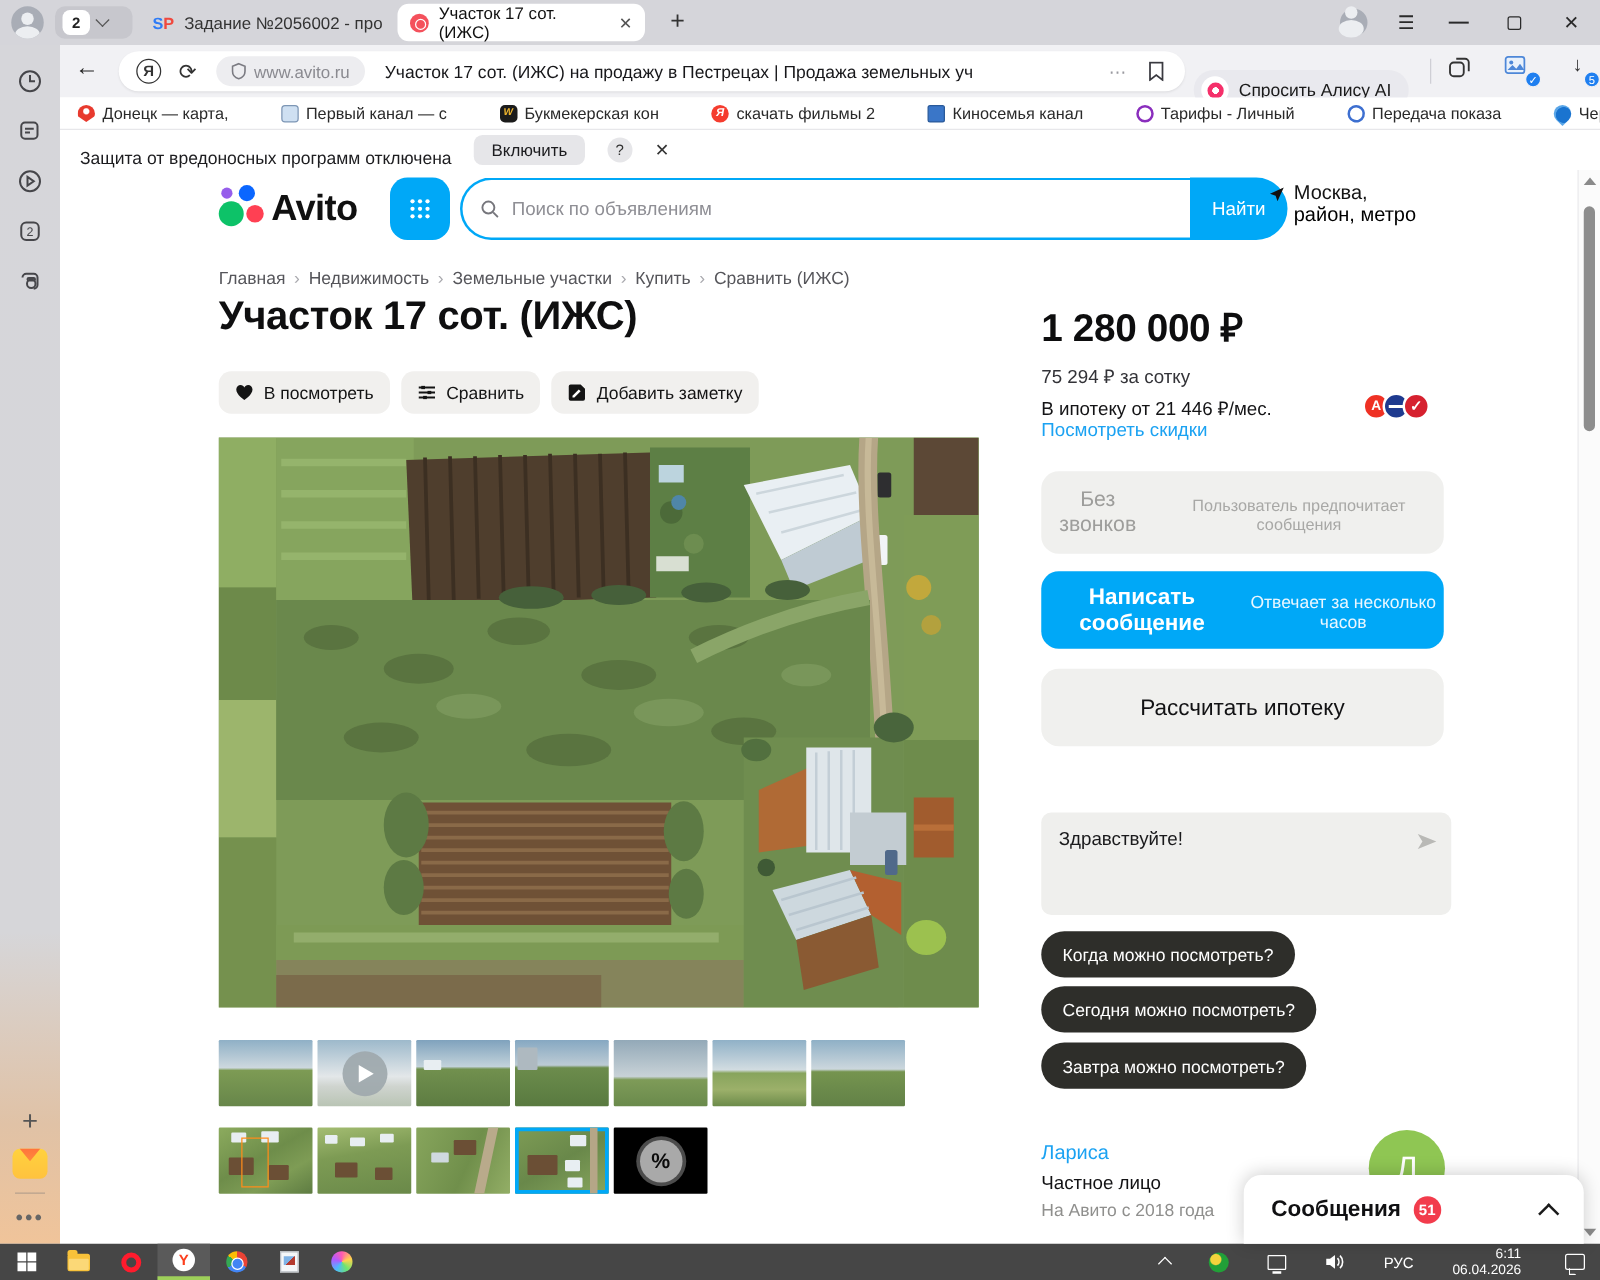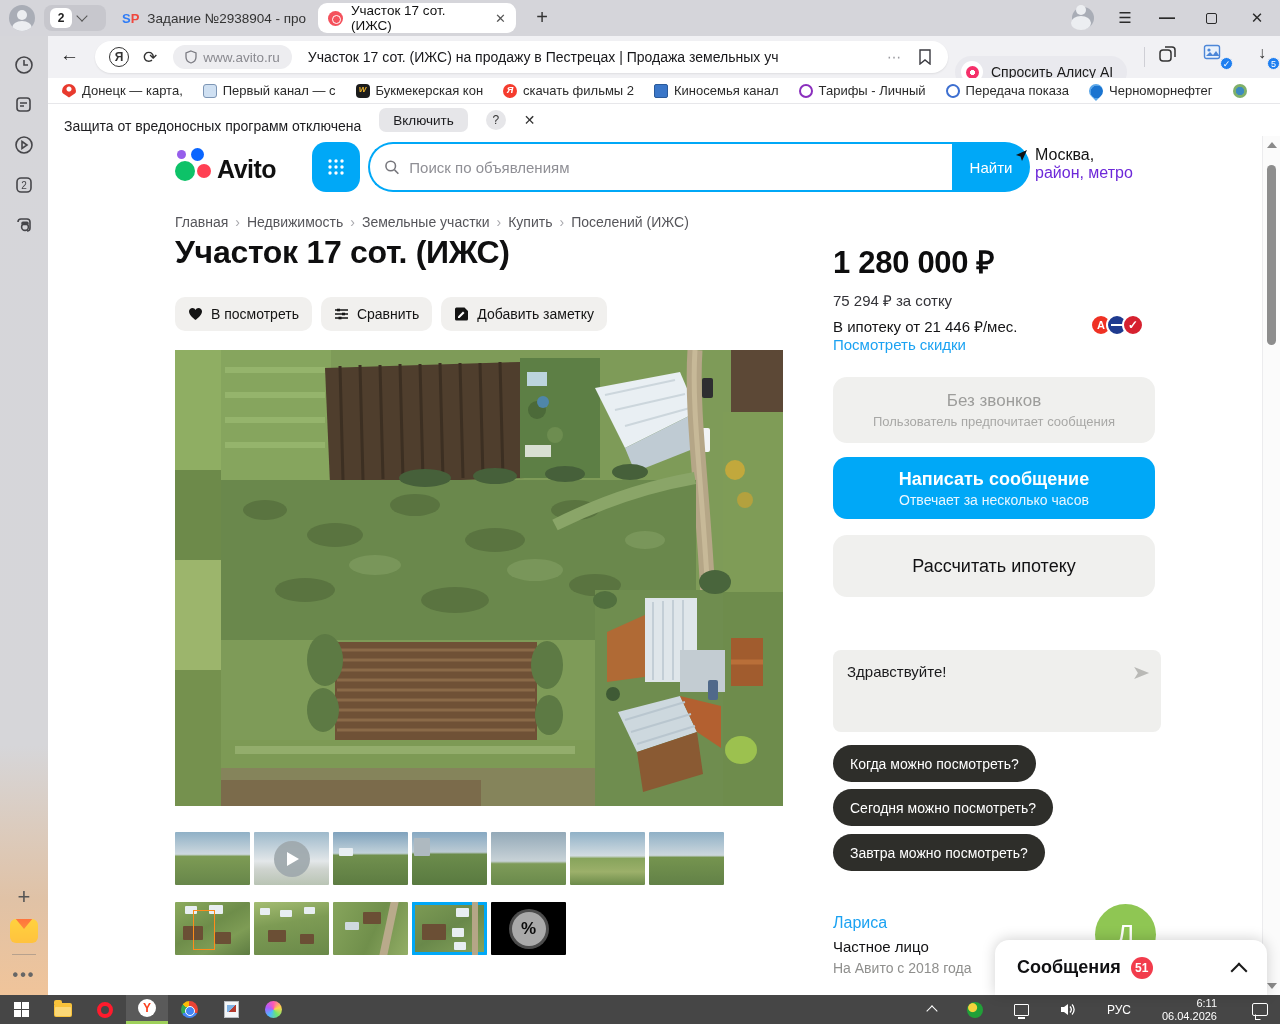--- a/index.html
+++ b/index.html
@@ -58,21 +58,21 @@
   .alice .orb i{width:13px;height:13px;border-radius:50%;background:radial-gradient(circle at 50% 50%,#fff 0 28%,#f5306a 30% 100%);}
   .alice span{font-size:14px;color:#1a1a1a;}
   .tool-div{position:absolute;left:1096px;top:11px;width:1px;height:20px;background:#cfcfd5;}
   .ext{position:absolute;top:8px;width:24px;height:22px;color:#333;}
   .ext .badge{position:absolute;right:-6px;bottom:-4px;background:#1f7ff0;color:#fff;border-radius:50%;width:13px;height:13px;font-size:9px;display:flex;align-items:center;justify-content:center;border:1.5px solid #f1f1f4;}
   .copyic{left:1110px;}
   .imgic{left:1155px;}
   .dlic{left:1202px;font-size:16px;text-align:center;}
 
   
-  .bookmarks{position:absolute;left:48px;top:78px;width:1232px;height:26px;background:#fff;border-bottom:1px solid #e7e7ea;display:flex;align-items:center;gap:20px;padding:0 14px;overflow:hidden;}
+  .bookmarks{position:absolute;left:48px;top:78px;width:1232px;height:26px;background:#fff;border-bottom:1px solid #e7e7ea;display:flex;align-items:center;gap:42px;padding:0 14px;overflow:hidden;}
   .bm{display:flex;align-items:center;gap:6px;font-size:13px;color:#2a2a2a;white-space:nowrap;flex:none;}
   .bmic{width:14px;height:14px;border-radius:3px;flex:none;display:inline-block;}
   .bm-pin{background:radial-gradient(circle at 50% 36%,#fff 0 2px,#e83a2e 3px 100%);border-radius:50% 50% 50% 50%;clip-path:polygon(0 0,100% 0,100% 66%,50% 100%,0 66%);}
   .bm-tv{background:#cfe0f2;border:1px solid #7d96b5;}
   .bm-www{background:#1b1b1b;border-radius:4px;position:relative;}
   .bm-www:after{content:"W";position:absolute;left:0;right:0;top:1px;text-align:center;color:#f0b62e;font-size:8px;font-weight:bold;}
   .bm-ya{background:#f53c2e;border-radius:50%;position:relative;}
   .bm-ya:after{content:"Я";position:absolute;left:0;right:0;top:1px;text-align:center;color:#fff;font-size:9px;font-weight:bold;}
   .bm-mon{background:#3a76c8;border:1px solid #2a5franchise;border-radius:2px;border:1px solid #2a5a9a;}
   .bm-purp{background:#fff;border:2px solid #8a2ebd;border-radius:50%;}
@@ -90,29 +90,29 @@
   
   .page{position:absolute;left:48px;top:136px;width:1214px;height:859px;background:#fff;}
   
   .logo{position:absolute;left:127px;top:12px;display:flex;align-items:flex-end;gap:6px;}
   .logodots{position:relative;width:36px;height:34px;}
   .logodots i{position:absolute;border-radius:50%;}
   .ld-p{left:2px;top:2px;width:9px;height:9px;background:#965eeb;}
   .ld-b{left:16px;top:0;width:13px;height:13px;background:#04b;background:#0a66ff;}
   .ld-g{left:0;top:13px;width:20px;height:20px;background:#0dc268;}
   .ld-r{left:22px;top:16px;width:14px;height:14px;background:#ff4053;}
-  .logotext{font-size:25px;font-weight:bold;color:#101010;letter-spacing:-.5px;line-height:1;}
+  .logotext{font-size:29px;font-weight:bold;color:#101010;letter-spacing:-.5px;line-height:1;}
   .gridbtn{position:absolute;left:264px;top:6px;width:48px;height:50px;border-radius:14px;background:#00a8f7;display:flex;align-items:center;justify-content:center;}
   .searchwrap{position:absolute;left:320px;top:6px;width:662px;height:50px;display:flex;}
   .searchbox{flex:1;border:2px solid #00a8f7;border-right:none;border-radius:26px 0 0 26px;background:#fff;display:flex;align-items:center;padding:0 14px;gap:8px;}
   .searchbox input{border:none;outline:none;font-size:15px;color:#222;width:100%;background:transparent;}
   .searchbox input::placeholder{color:#8f8f95;}
   .findbtn{width:78px;border:none;border-radius:0 26px 26px 0;background:#00a8f7;color:#fff;font-size:15px;display:flex;align-items:center;justify-content:center;}
   .loc{position:absolute;left:967px;top:10px;font-size:16px;color:#141414;display:flex;gap:7px;align-items:flex-start;}
-  .loc .sub{color:#6d28d9;margin-top:3px;}
+  .loc .sub{color:#000000;margin-top:3px;}
   
   .crumbs{position:absolute;left:127px;top:78px;font-size:14px;color:#55555a;display:flex;gap:7px;white-space:nowrap;}
   .crumbs .sep{color:#a9a9ae;}
   
   .h1{position:absolute;left:127px;top:98px;font-size:32px;font-weight:bold;color:#0f0f10;letter-spacing:-.3px;}
   .actions{position:absolute;left:127px;top:161px;display:flex;gap:9px;}
   .act{height:34px;background:#f1f0ee;border-radius:10px;display:flex;align-items:center;gap:8px;padding:0 13px;font-size:14px;color:#141414;}
   .act svg{flex:none;}
   
   .photo{position:absolute;left:127px;top:214px;width:608px;height:456px;overflow:hidden;background:#7e9b58;}
@@ -143,21 +143,21 @@
   
   .price{position:absolute;left:785px;top:104px;font-size:31px;font-weight:bold;color:#0d0d0e;letter-spacing:-.3px;}
   .persotka{position:absolute;left:785px;top:154px;font-size:15px;color:#333338;}
   .mortline{position:absolute;left:785px;top:180px;font-size:15px;color:#141416;}
   .banks{position:absolute;left:1042px;top:178px;display:flex;}
   .bank{width:22px;height:22px;border-radius:50%;border:2px solid #fff;display:flex;align-items:center;justify-content:center;color:#fff;font-size:11px;font-weight:bold;margin-left:-6px;}
   .bk1{background:#ef3124;margin-left:0;}
   .bk2{background:#1e3a8f;background-image:repeating-linear-gradient(180deg,transparent 0 6px,#fff 6px 8px,transparent 8px 12px);background-size:12px 14px;background-position:center;background-repeat:no-repeat;}
   .bk3{background:#d6212f;font-size:12px;}
   .disclink{position:absolute;left:785px;top:200px;font-size:15px;color:#1ba2f2;}
-  .bigbtn{position:absolute;left:785px;width:322px;border-radius:14px;display:flex;flex-direction:column;align-items:center;justify-content:center;text-align:center;}
+  .bigbtn{position:absolute;left:785px;width:322px;border-radius:14px;display:flex;align-items:center;justify-content:center;text-align:center;}
   .btn-nocalls{top:241px;height:66px;background:#f0f0ee;}
   .btn-nocalls .t1{font-size:17px;color:#9d9d9b;}
   .btn-nocalls .t2{font-size:13px;color:#a8a8a6;margin-top:3px;}
   .btn-write{top:321px;height:62px;background:#00a8f7;}
   .btn-write .t1{font-size:18px;font-weight:bold;color:#fff;}
   .btn-write .t2{font-size:14px;color:#eaf7ff;margin-top:2px;}
   .btn-mort{top:399px;height:62px;background:#f0f0ee;font-size:18px;color:#121214;}
   .chatbox{position:absolute;left:785px;top:514px;width:328px;height:82px;background:#efefed;border-radius:8px;}
   .chatbox textarea{position:absolute;left:0;top:0;width:100%;height:100%;background:transparent;border:none;outline:none;resize:none;font-size:15px;color:#1a1a1c;padding:13px 40px 13px 14px;}
   .sendic{position:absolute;right:12px;top:11px;color:#b9b9b6;font-size:19px;transform:scaleX(1.15);}
@@ -213,21 +213,21 @@
 <div class="screen">
 
   <div class="tabbar">
     <div class="tb-avatar"></div>
     <div class="tabcount">
       <span class="num">2</span>
       <i class="chev"></i>
     </div>
     <div class="tab inactive">
       <span class="sp"><span class="s">S</span><span class="p">P</span></span>
-      <span>Задание №2938904 - про</span>
+      <span>Задание №2056002 - про</span>
     </div>
     <div class="tab active">
       <span class="favdot"></span>
       <span>Участок 17 сот. (ИЖС)</span>
       <span class="x">✕</span>
     </div>
     <div class="newtab">+</div>
     <div class="wc wc-avatar">
         <div class="tb-avatar" style="position:static;width:22px;height:22px;"></div>
       </div>
@@ -418,21 +418,21 @@
 
     <div class="crumbs">
       <span>Главная</span>
         <span class="sep">›</span>
       <span>Недвижимость</span>
         <span class="sep">›</span>
       <span>Земельные участки</span>
         <span class="sep">›</span>
       <span>Купить</span>
         <span class="sep">›</span>
-      <span>Поселений (ИЖС)</span>
+      <span>Сравнить (ИЖС)</span>
     </div>
 
     <div class="h1">Участок 17 сот. (ИЖС)</div>
     <div class="actions">
       <div class="act">
         <svg width="15" height="14" viewBox="0 0 15 14">
             <path d="M7.5 13S1 8.8 1 4.6C1 2.4 2.7 1 4.5 1 5.8 1 7 1.8 7.5 2.9 8 1.8 9.2 1 10.5 1 12.3 1 14 2.4 14 4.6 14 8.8 7.5 13 7.5 13z" fill="#141414"></path>
           </svg>
         <span>В посмотреть</span>
       </div>

